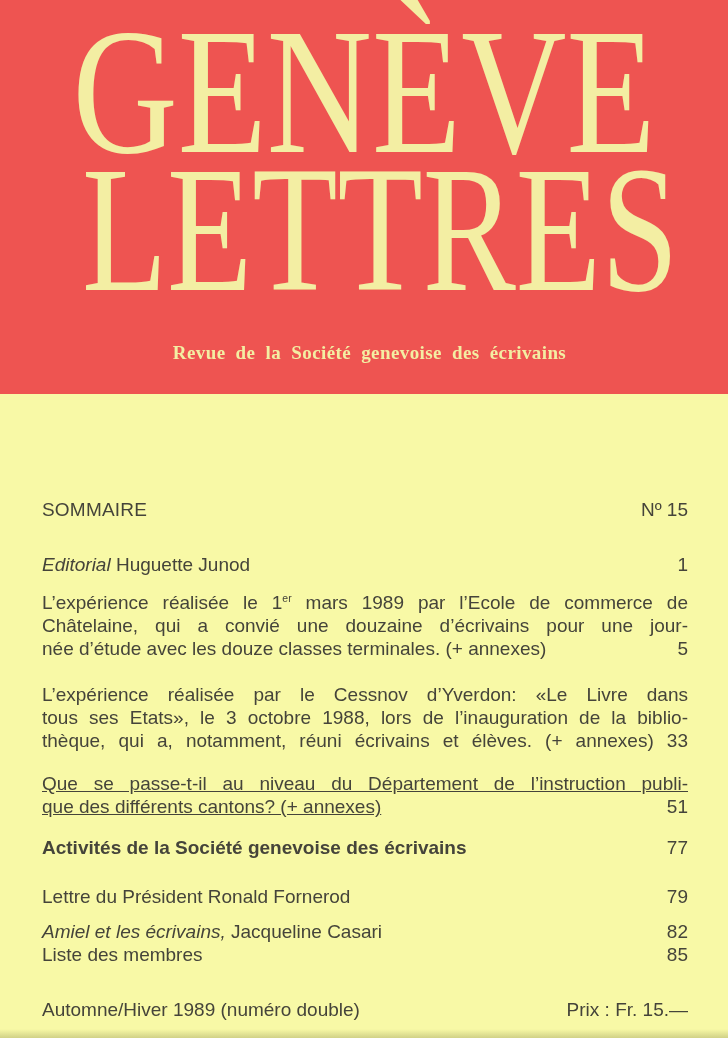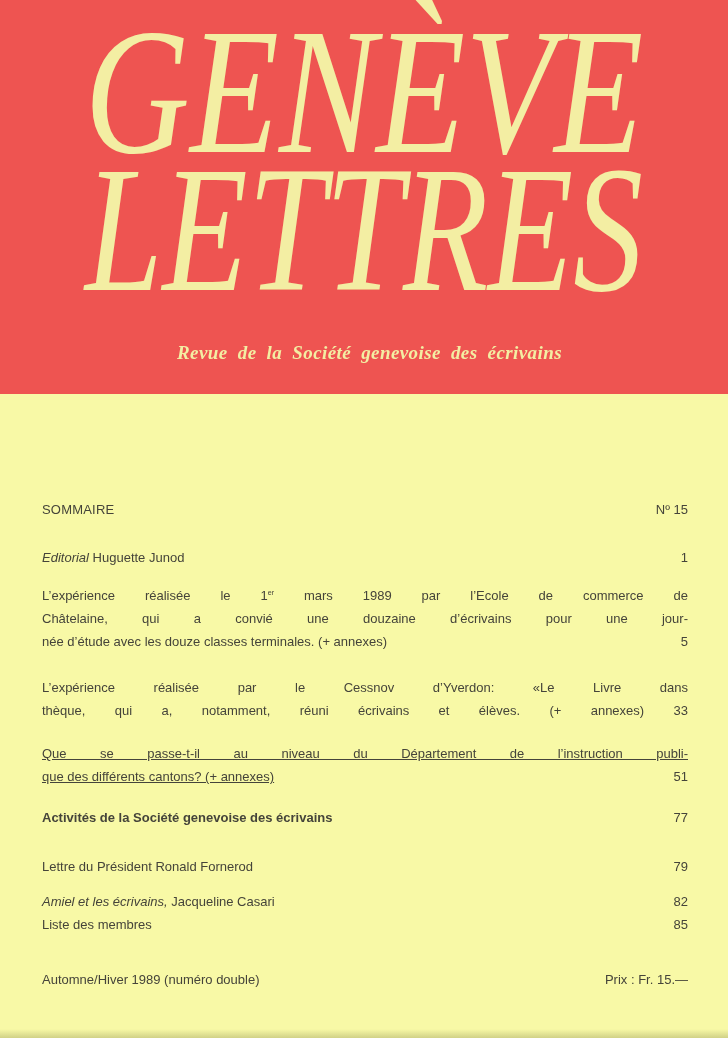--- a/index.html
+++ b/index.html
@@ -8,21 +8,20 @@
     width:728px;height:1038px;
     background:#f8f9a6;
     overflow:hidden;
     font-family:"Liberation Sans","DejaVu Sans",sans-serif;
     color:#45443a;
   }
   
   .masthead{
     position:absolute;top:0;left:0;width:728px;height:394px;
     background:#ee5451;
-    font-style:italic;
   }
   .title-line{
     position:absolute;left:0;right:0;
     text-align:center;
     font-family:"Liberation Serif","DejaVu Serif",serif;
     font-size:180px;line-height:180px;
     color:#f3eea3;
     white-space:nowrap;
   }
   .title-line.l1{top:2px;transform:scale(0.81,1);transform-origin:center top;}
@@ -33,26 +32,26 @@
     font-family:"Liberation Serif","DejaVu Serif",serif;
     font-weight:bold;
     font-size:19px;line-height:20px;
     letter-spacing:0.4px;word-spacing:5px;
     color:#f3eea3;
   }
   
   .toc{
     position:absolute;top:394px;left:0;right:0;bottom:0;
     padding:104px 40px 14px 42px;
-    font-size:13px;line-height:23px;
+    font-size:19px;line-height:23px;
   }
   .toc-header{display:flex;justify-content:space-between;align-items:baseline;}
   .toc-heading{letter-spacing:0.2px;}
   .entry{position:relative;}
-  .entry:nth-child(1){margin-top:25px;}
+  .entry:nth-child(1){margin-top:32px;}
   .entry:nth-child(2){margin-top:15px;}
   .entry:nth-child(3){margin-top:23px;}
   .entry:nth-child(4){margin-top:20px;text-decoration:underline;}
   .entry:nth-child(5){margin-top:18px;}
   .entry:nth-child(6){margin-top:26px;}
   .entry:nth-child(7){margin-top:12px;}
   .entry:nth-child(8){}
   .entry:nth-child(9){margin-top:4px;}
   .line{text-align:left;}
   .line.just{text-align:justify;text-align-last:justify;}
@@ -96,20 +95,21 @@
         <div class="entry">
           <div class="line lastline"><em>Editorial</em> Huguette Junod<span class="page">1</span></div>
         </div>
         <div class="entry">
           <div class="line just">L’expérience réalisée le 1<sup>er</sup> mars 1989 par l’Ecole de commerce de</div>
           <div class="line just">Châtelaine, qui a convié une douzaine d’écrivains pour une jour-</div>
           <div class="line lastline">née d’étude avec les douze classes terminales. (+ annexes)<span class="page">5</span></div>
         </div>
         <div class="entry">
           <div class="line just">L’expérience réalisée par le Cessnov d’Yverdon: «Le Livre dans</div>
+          <div class="line just">tous ses Etats», le 3 octobre 1988, lors de l’inauguration de la biblio-</div>
           <div class="line just">thèque, qui a, notamment, réuni écrivains et élèves. (+ annexes) <span class="page inline">33</span></div>
         </div>
         <div class="entry">
           <div class="line just">Que se passe-t-il au niveau du Département de l’instruction publi-</div>
           <div class="line lastline">que des différents cantons? (+ annexes)<span class="page">51</span></div>
         </div>
         <div class="entry">
           <div class="line lastline"><strong>Activités de la Société genevoise des écrivains</strong><span class="page">77</span></div>
         </div>
         <div class="entry">

